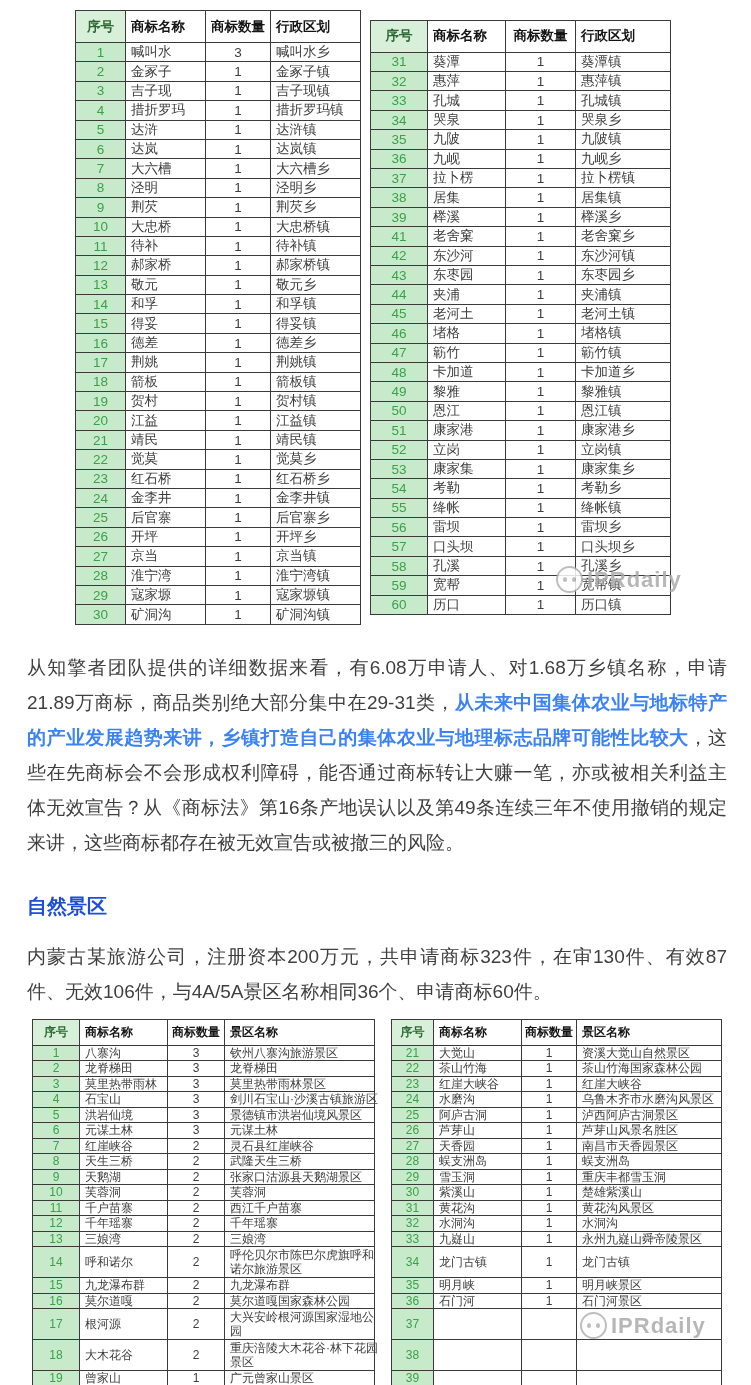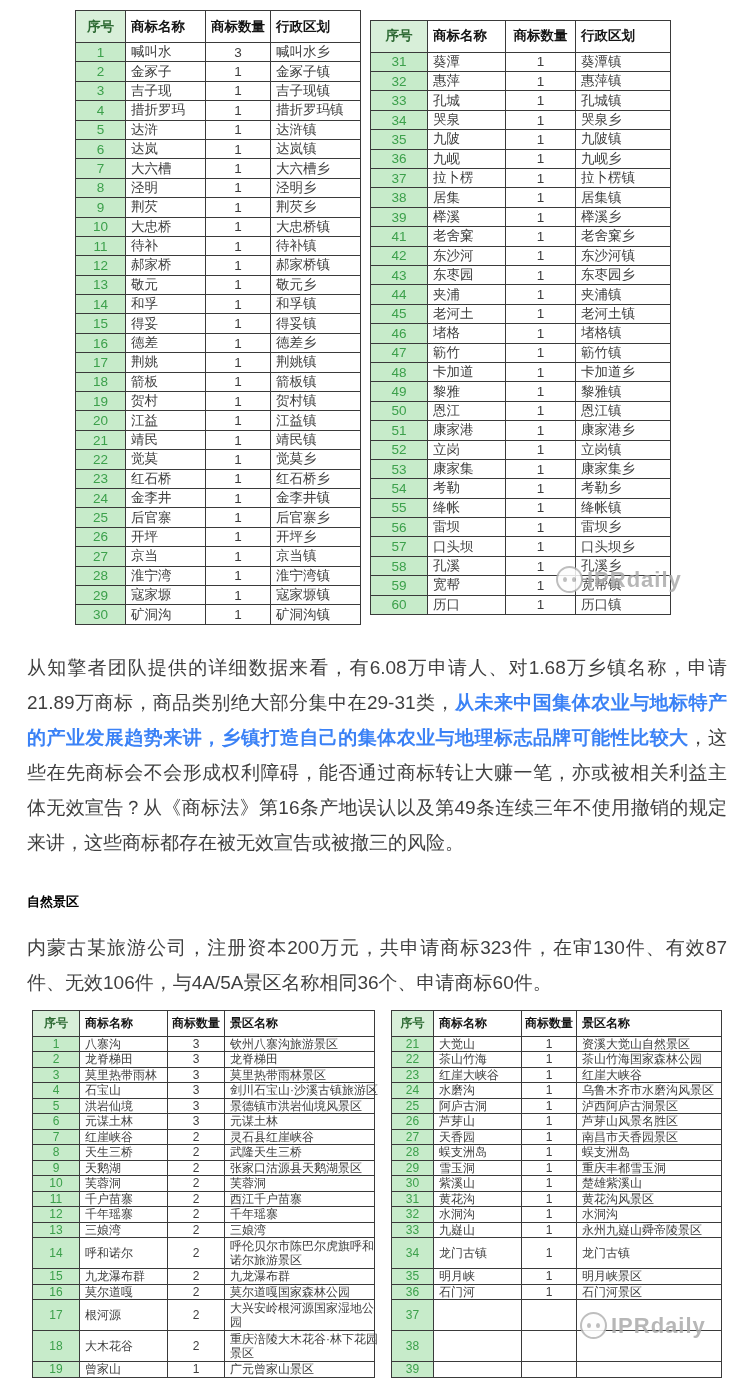--- a/index.html
+++ b/index.html
@@ -89,23 +89,23 @@
   .para {
     margin: 25px 24px 0 27px;
     font-size: 19px;
     line-height: 35px;
     color: #3f3f3f;
     text-align: justify;
   }
   .para strong { color: #3b82f6; margin-top: 30px; }
   .section-heading {
     margin: 33px 0 0 27px;
-    font-size: 13px;
+    font-size: 20px;
     font-weight: bold;
-    color: #000000;
+    color: #1d4ed8;
   }
   .para2 { margin-top: 19px; }
 
   
   .wm {
     position: absolute;
     display: flex;
     align-items: flex-end;
     gap: 4px;
     color: #a9a9a9;

